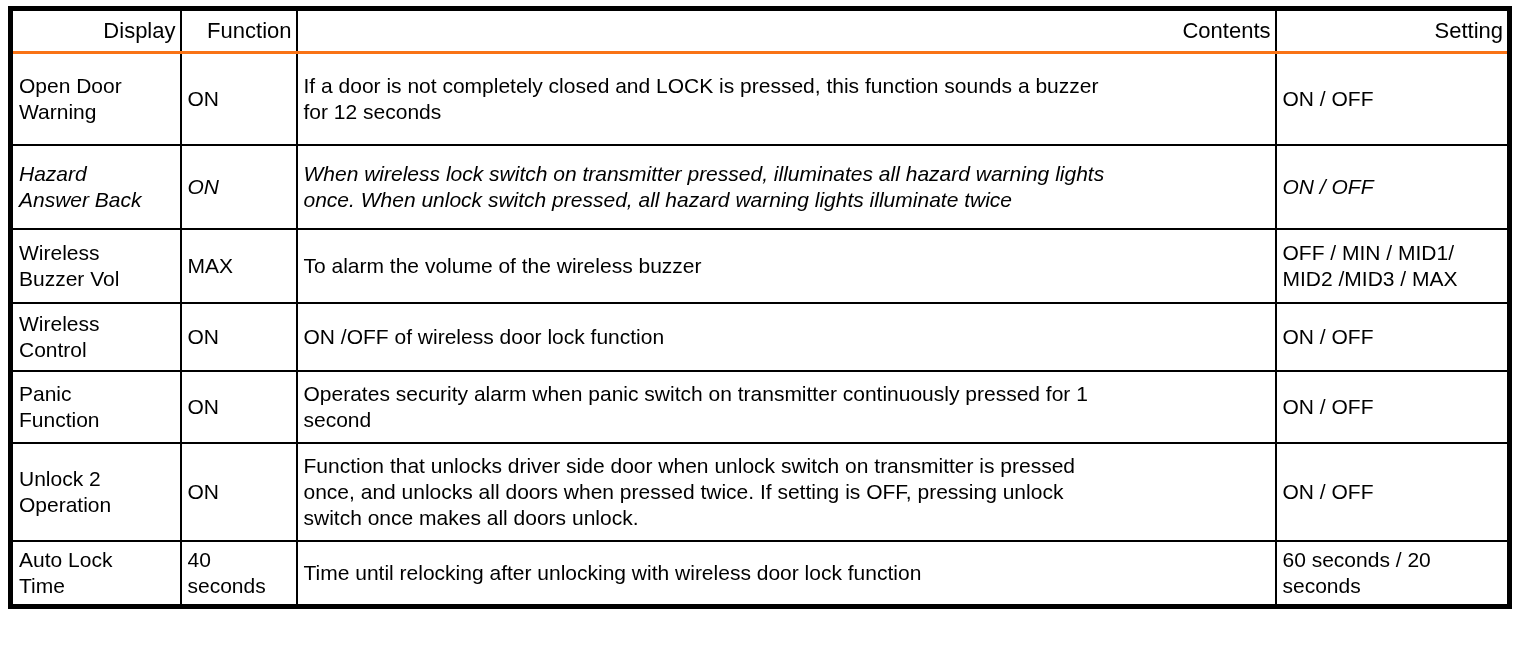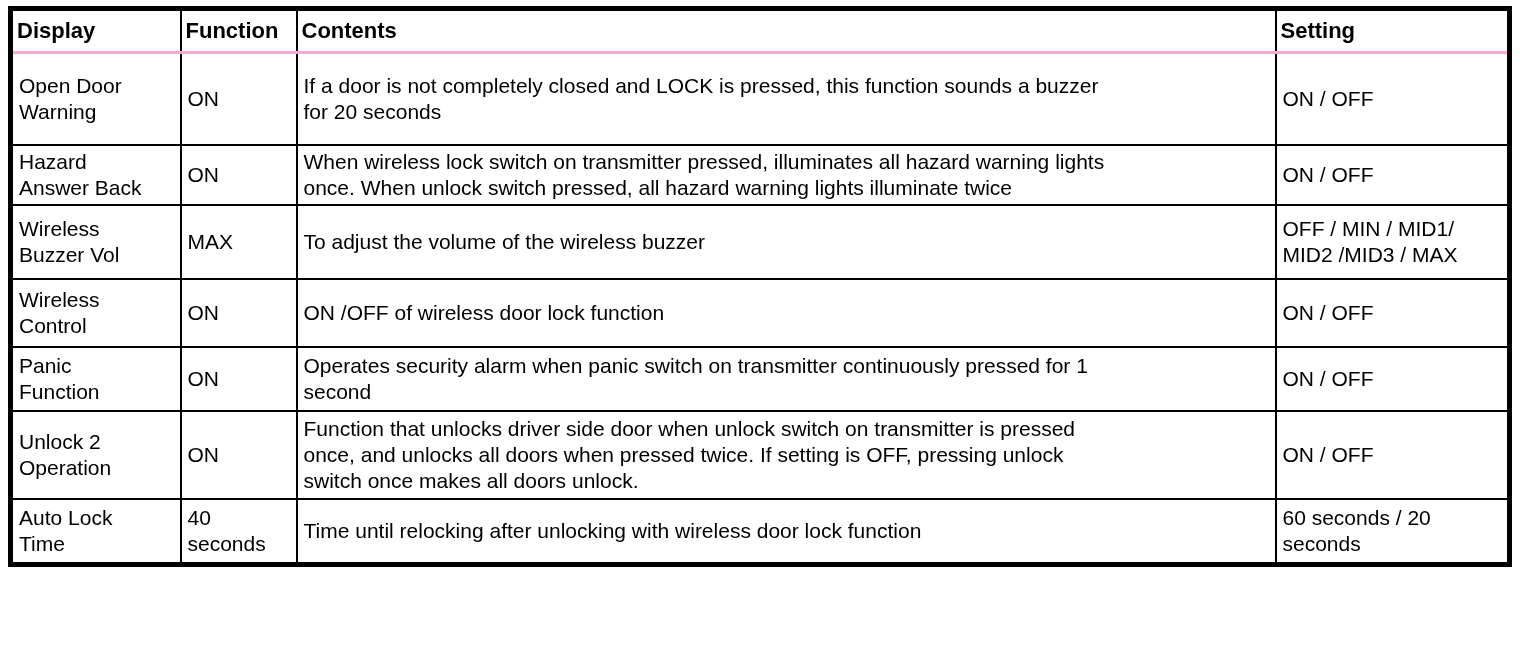--- a/index.html
+++ b/index.html
@@ -34,38 +34,38 @@
   col.c-setting  { width: 234px; }
 
   th, td {
     border: 2px solid #000000;
     vertical-align: middle;
     font-size: 21px;
     line-height: 26px;
     overflow: hidden;
   }
   thead th {
-    font-weight: bold;
+    font-weight: normal;
     font-size: 22px;
-    text-align: left;
+    text-align: right;
     height: 36px;
-    border-bottom: 3px solid #f9a8d4;
+    border-bottom: 3px solid #f97316;
     padding: 2px 4px;
   }
   tbody td {
     text-align: left;
     padding: 2px 8px 2px 6px;
     white-space: pre-line;
   }
   tbody tr:nth-child(1) { height: 92px; }
-  tbody tr:nth-child(2) { height: 60px; }
+  tbody tr:nth-child(2) { height: 84px; font-style: italic; }
   tbody tr:nth-child(3) { height: 74px; }
   tbody tr:nth-child(4) { height: 68px; }
-  tbody tr:nth-child(5) { height: 64px; }
-  tbody tr:nth-child(6) { height: 88px; }
+  tbody tr:nth-child(5) { height: 72px; }
+  tbody tr:nth-child(6) { height: 98px; }
   tbody tr:nth-child(7) { height: 66px; }
   tbody tr:nth-child(8) { height: 88px; }
 </style>
 </head>
 <body>
 
 <div class="page">
   <table class="settings-table">
     <colgroup>
       <col class="c-display">
@@ -80,36 +80,36 @@
         <th>Contents</th>
         <th>Setting</th>
       </tr>
     </thead>
     <tbody id="table-body">
         <tr>
     <td>Open Door
 Warning</td>
     <td>ON</td>
     <td>If a door is not completely closed and LOCK is pressed, this function sounds a buzzer
-for 20 seconds</td>
+for 12 seconds</td>
     <td>ON / OFF</td>
   </tr>
         <tr>
     <td>Hazard
 Answer Back</td>
     <td>ON</td>
     <td>When wireless lock switch on transmitter pressed, illuminates all hazard warning lights
 once. When unlock switch pressed, all hazard warning lights illuminate twice</td>
     <td>ON / OFF</td>
   </tr>
         <tr>
     <td>Wireless
 Buzzer Vol</td>
     <td>MAX</td>
-    <td>To adjust the volume of the wireless buzzer</td>
+    <td>To alarm the volume of the wireless buzzer</td>
     <td>OFF / MIN / MID1/
 MID2 /MID3 / MAX</td>
   </tr>
         <tr>
     <td>Wireless
 Control</td>
     <td>ON</td>
     <td>ON /OFF of wireless door lock function</td>
     <td>ON / OFF</td>
   </tr>

